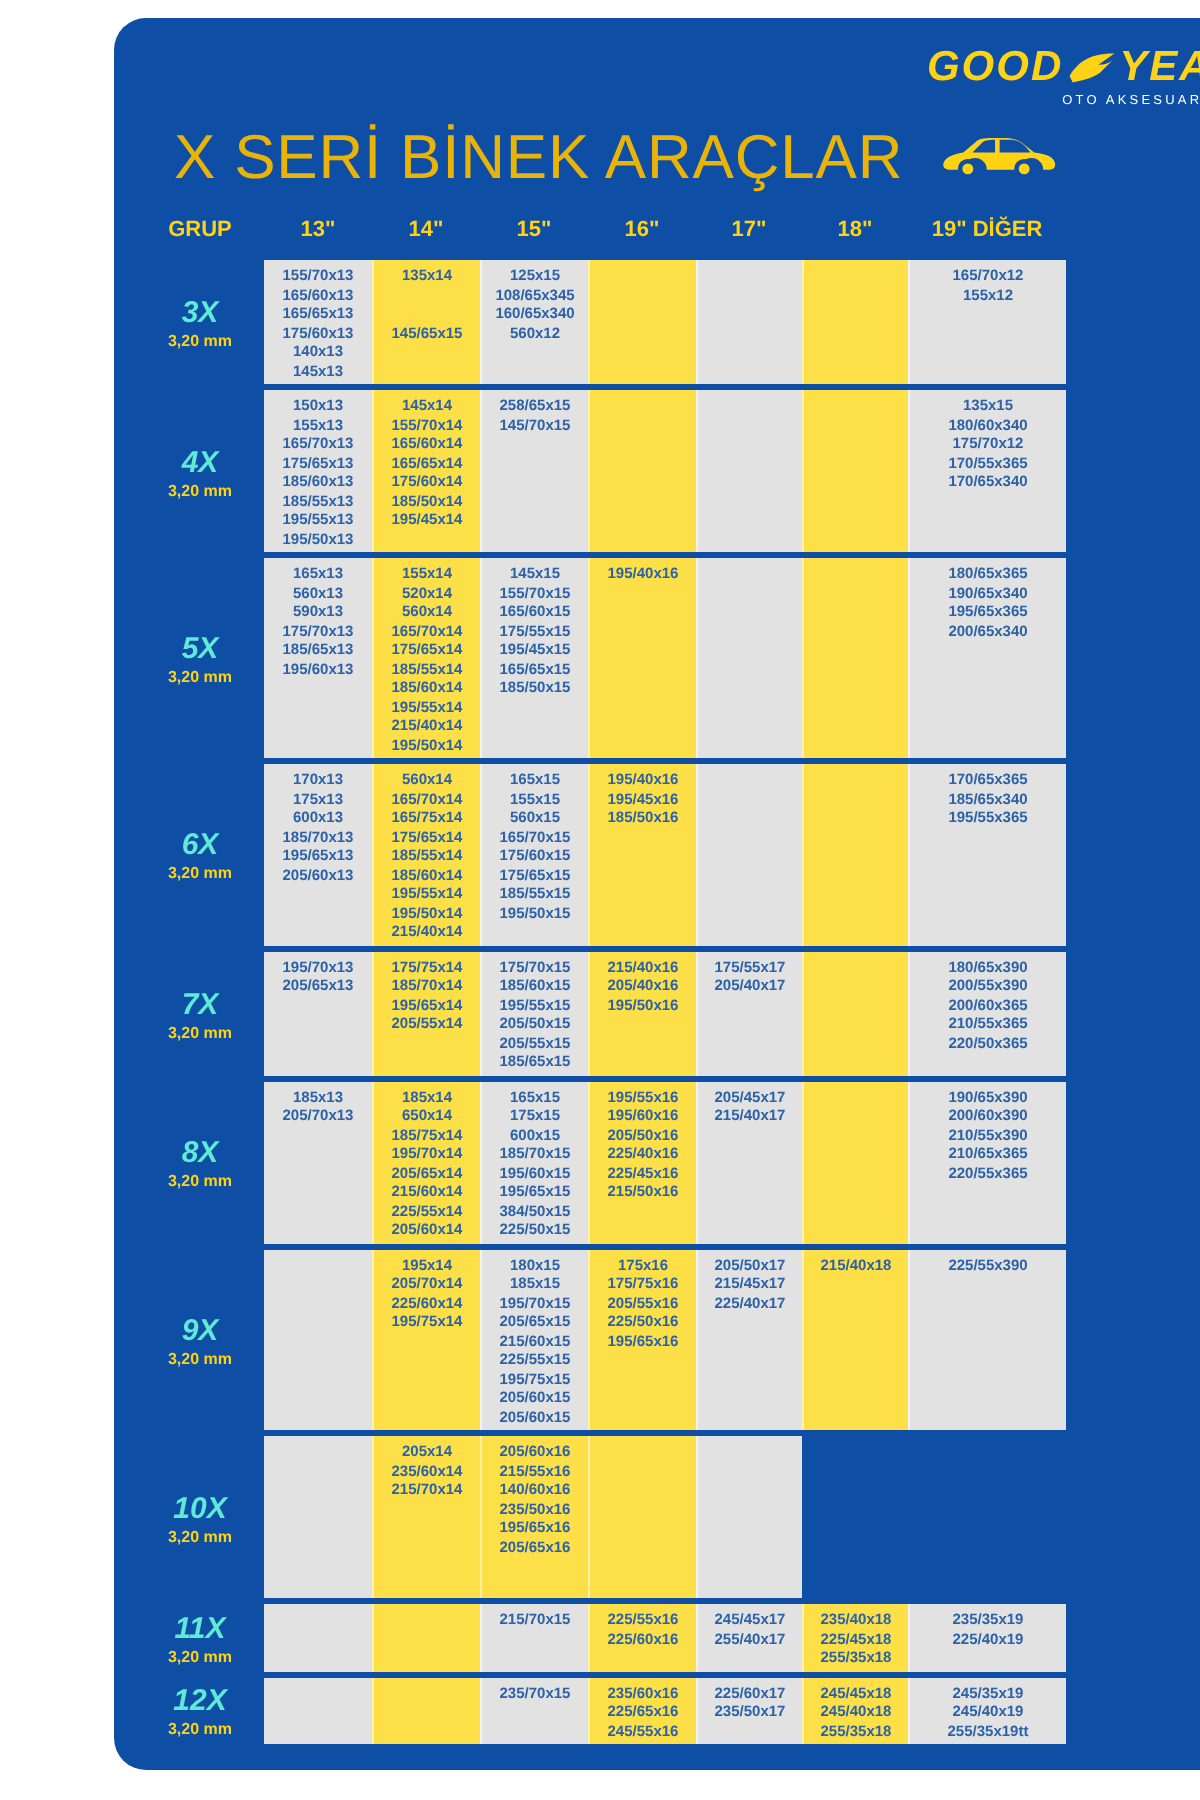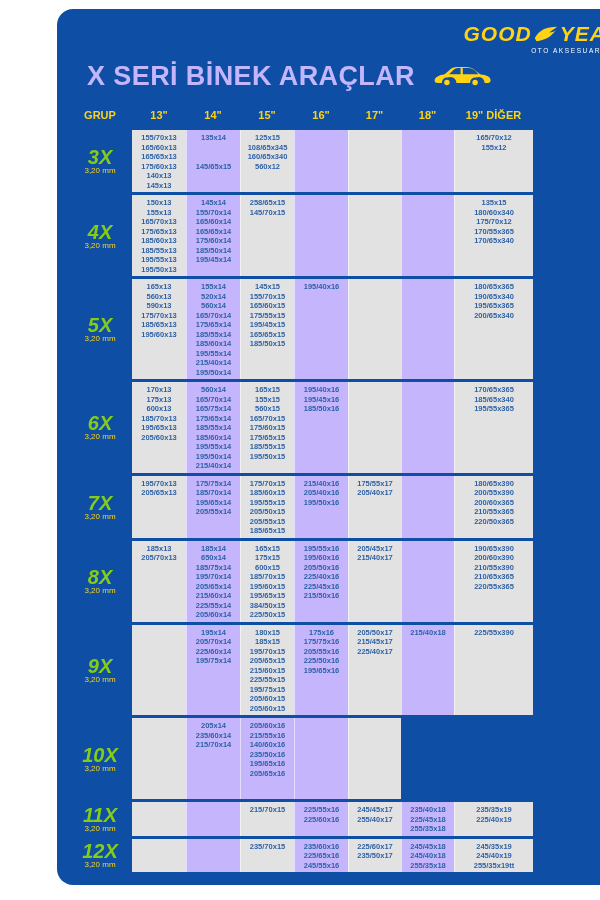--- a/index.html
+++ b/index.html
@@ -12,36 +12,36 @@
     position:absolute; left:57px; top:9px; width:581px; height:876px;
     background:#0e4fa5; border-radius:16px; box-sizing:border-box;
   }
   
   .logo-block { position:absolute; top:13px; right:16px; text-align:right; }
   .logo-row { display:flex; align-items:center; justify-content:flex-end; gap:2px;
     color:#ffd314; font-weight:800; font-style:italic; font-size:21px; letter-spacing:1px; }
   .logo-sub { color:#ffffff; font-size:6.5px; letter-spacing:1.6px; margin-top:1px; }
   
   .title-row { position:absolute; top:52px; left:30px; display:flex; align-items:center; gap:16px; }
-  .title-row h1 { margin:0; font-size:27px; font-weight:700; color:#c4b5fd; letter-spacing:0.4px; white-space:nowrap; }
+  .title-row h1 { margin:0; font-size:31px; font-weight:400; color:#eab308; letter-spacing:0.4px; white-space:nowrap; }
   
   .thead, .grow {
     display:grid;
     grid-template-columns:64px 54px 54px 54px 54px 53px 53px 79px;
   }
   .thead { position:absolute; top:100px; left:11px; width:465px; }
   .th { text-align:center; color:#ffd314; font-weight:bold; font-size:11px; white-space:nowrap; }
   
   .tbody { position:absolute; top:121px; left:11px; width:465px;
     display:flex; flex-direction:column; gap:3px; }
   .grup-cell { display:flex; flex-direction:column; align-items:center; justify-content:center; }
-  .grup-name { color:#84cc16; font-size:20px; font-weight:800; font-style:italic; line-height:20px; }
-  .grup-spec { color:#ffd314; font-size:8px; font-weight:normal; margin-top:-1px; }
+  .grup-name { color:#5eead4; font-size:15px; font-weight:800; font-style:italic; line-height:20px; }
+  .grup-spec { color:#ffd314; font-size:8px; font-weight:bold; margin-top:-1px; }
   .dcol { padding:3px 0 2px 0; background:#e2e2e3; }
-  .dcol.alt { background:#c4b5fd; }
+  .dcol.alt { background:#fde047; }
   .dcol + .dcol { border-left:1px solid rgba(255,255,255,0.55); }
   .size-line {
     height:9.5px; line-height:9.5px; font-size:7.5px; font-weight:700;
     color:#2e62a6; text-align:center; white-space:nowrap;
   }
   svg { display:block; }
 </style>
 </head>
 <body>
 

